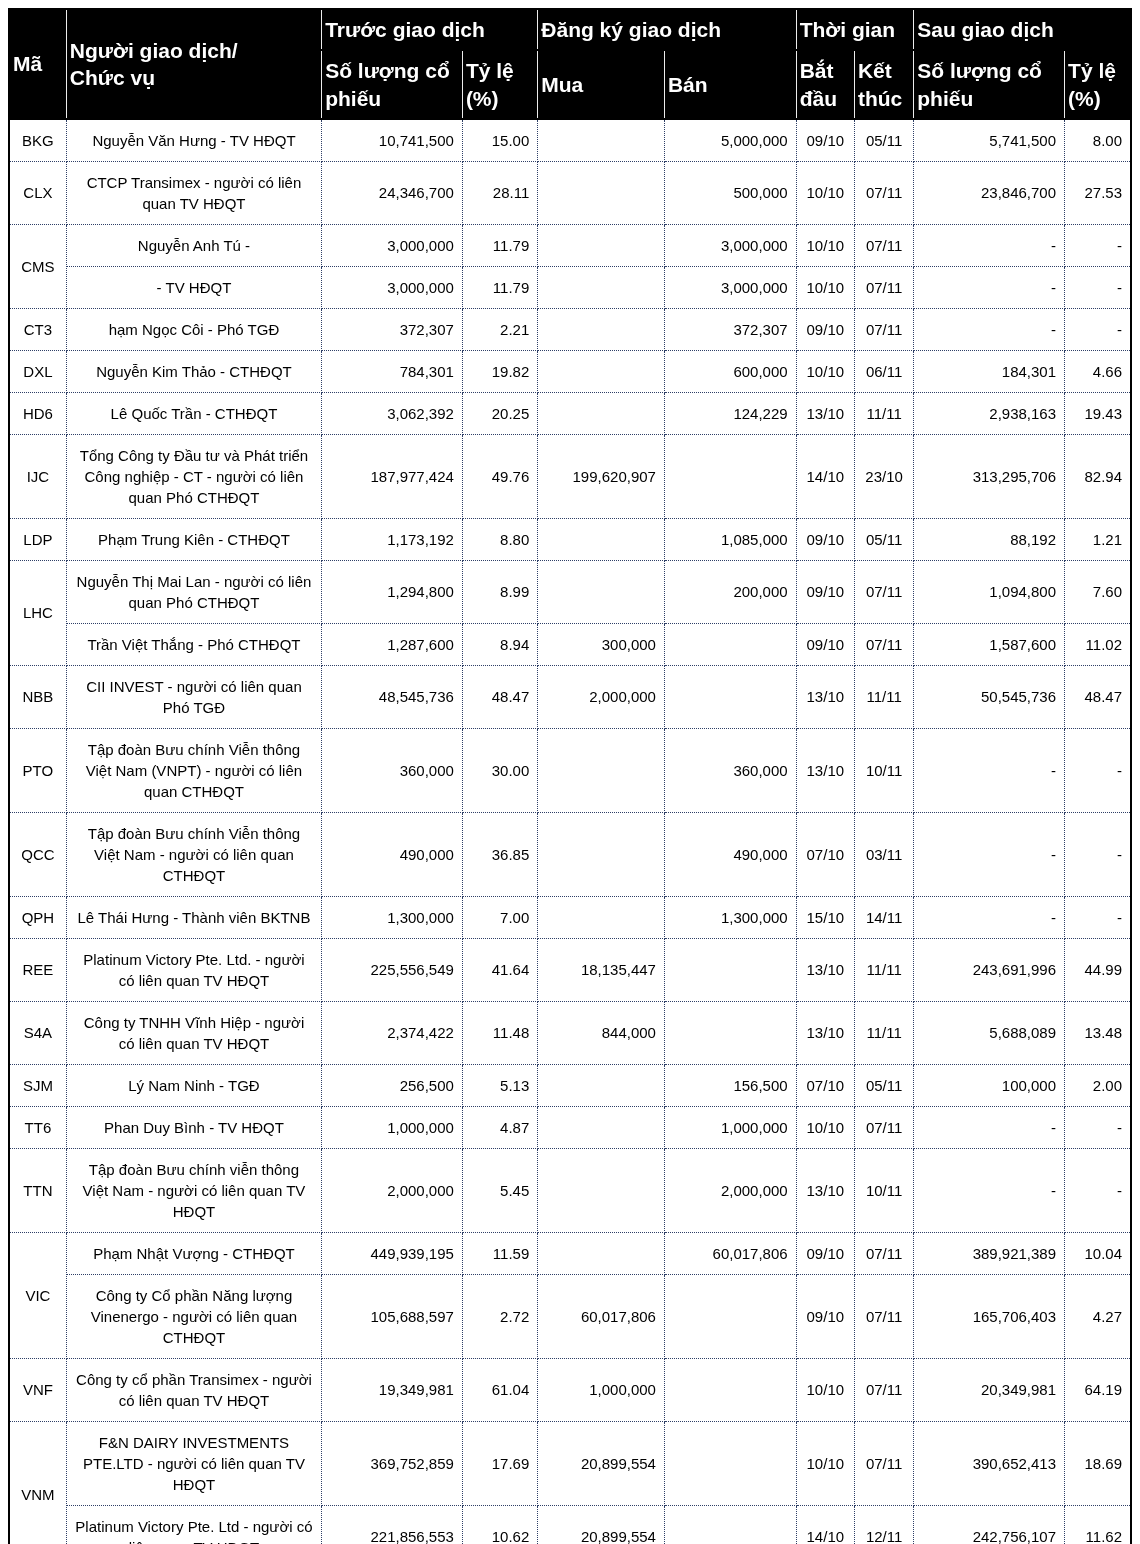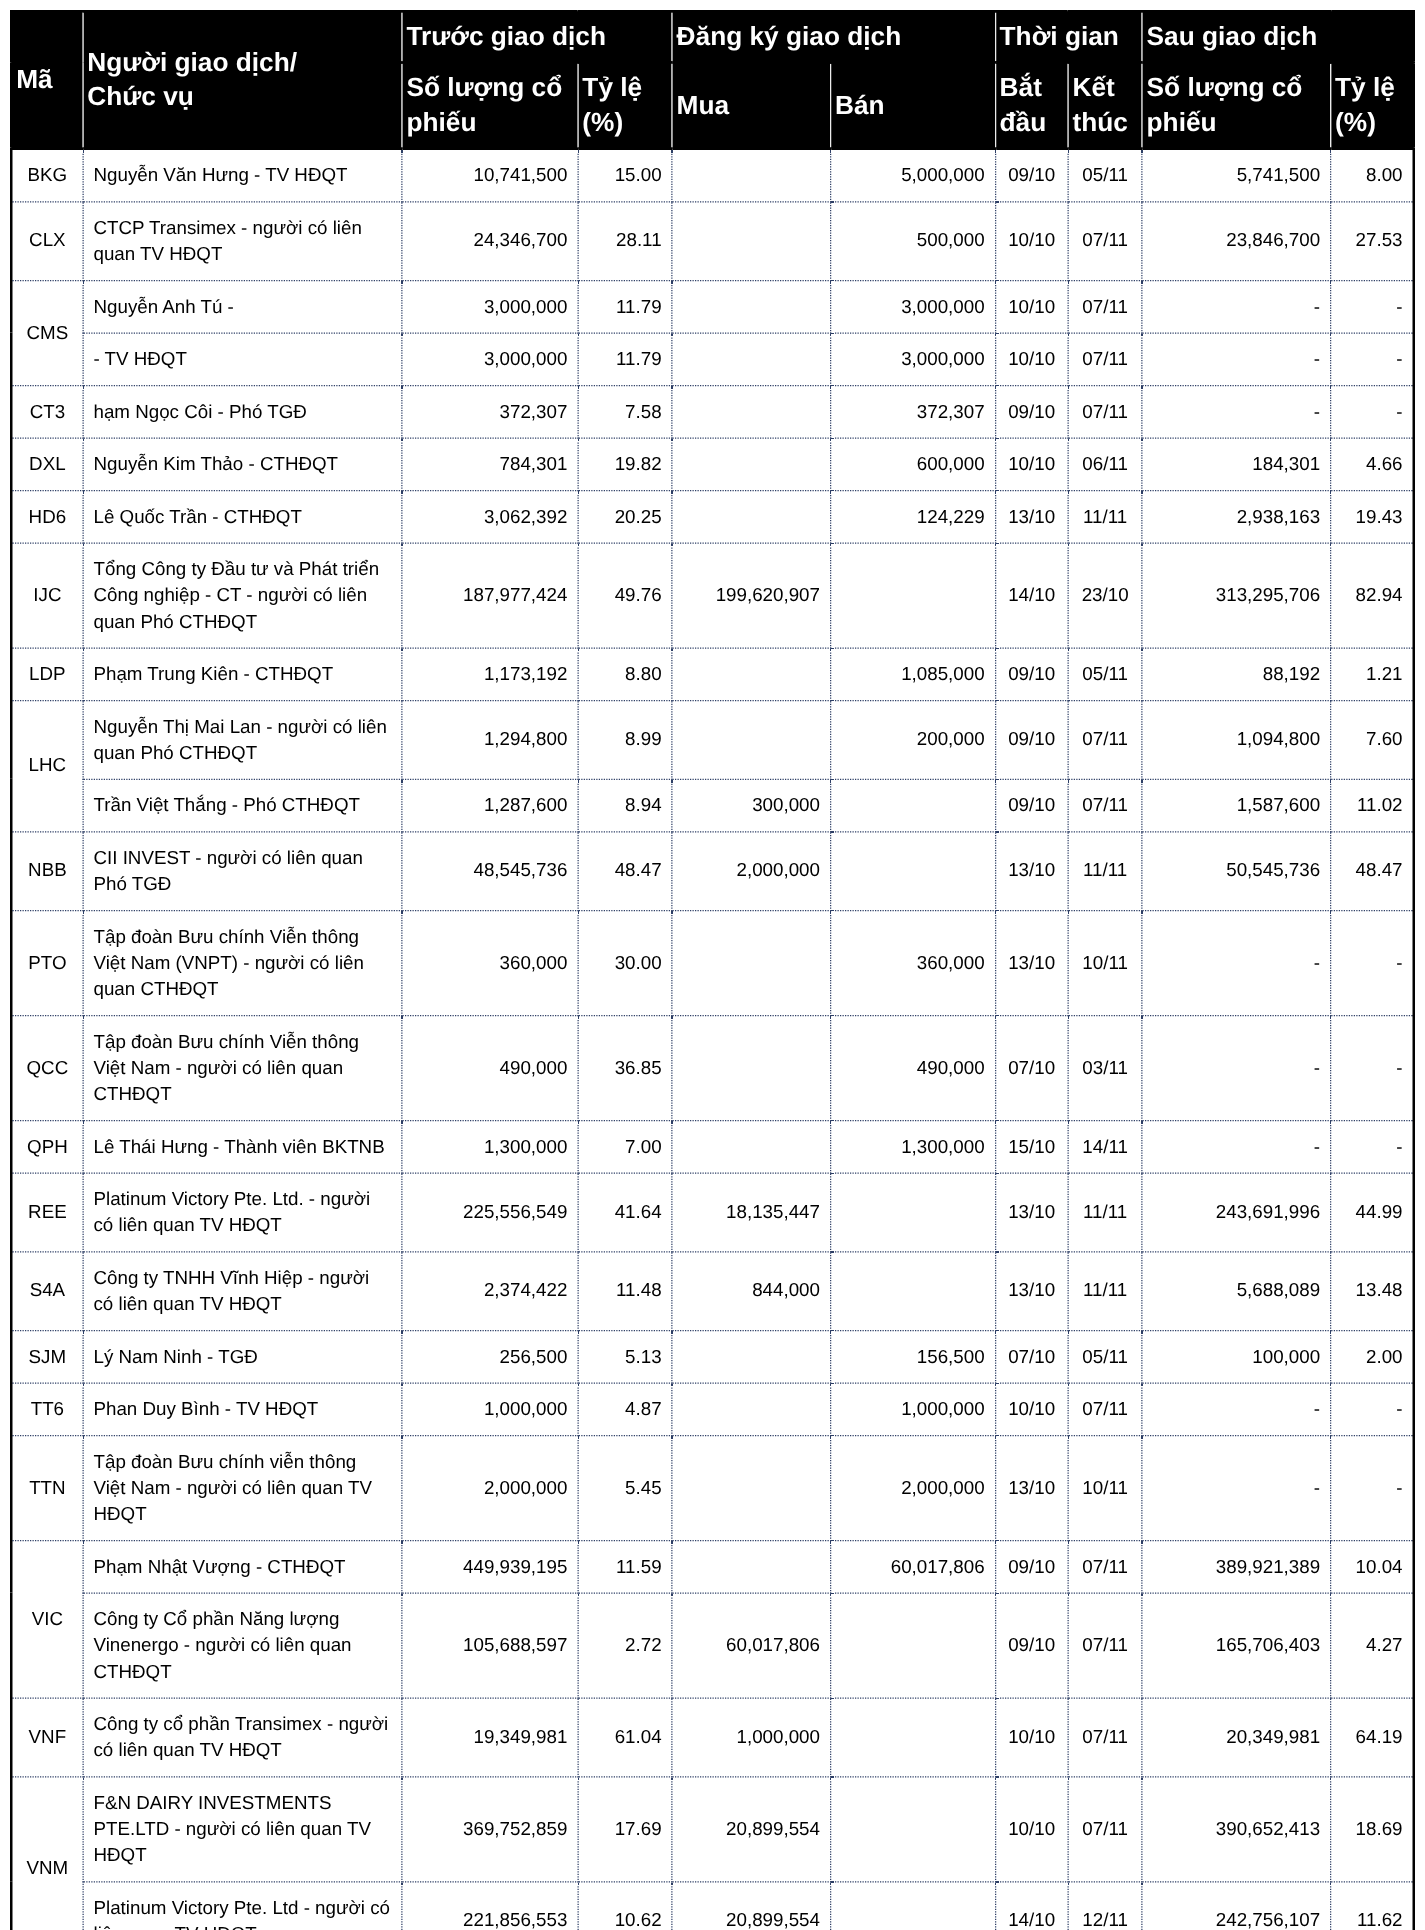--- a/index.html
+++ b/index.html
@@ -25,21 +25,21 @@
     white-space:pre-line;
   }
   table.tx td {
     border:1px dotted #2e3f66;
     background:#fff;
     font-size:15px;
     line-height:1.4;
     padding:10px 8px;
     vertical-align:middle;
   }
-  td.l { text-align:left; padding-left:9px; padding-right:6px; }
+  td.l { text-align:center; padding-left:9px; padding-right:6px; }
   td.r { text-align:right; padding-right:11px; }
   td.c { text-align:center; padding-left:2px; padding-right:2px; }
   td.code { font-size:15px; }
   
   col.c-ma { width:57px; }
   col.c-name { width:254px; }
   col.c-bsh { width:140px; }
   col.c-bpc { width:75px; }
   col.c-buy { width:126px; }
   col.c-sell { width:131px; }
@@ -137,21 +137,21 @@
           <td class="r">3,000,000</td>
           <td class="c">10/10</td>
           <td class="c">07/11</td>
           <td class="r">-</td>
           <td class="r">-</td>
         </tr>
         <tr>
           <td rowspan="1" class="c code">CT3</td>
           <td class="l">hạm Ngọc Côi - Phó TGĐ</td>
           <td class="r">372,307</td>
-          <td class="r">7.58</td>
+          <td class="r">2.21</td>
           <td class="r"></td>
           <td class="r">372,307</td>
           <td class="c">09/10</td>
           <td class="c">07/11</td>
           <td class="r">-</td>
           <td class="r">-</td>
         </tr>
         <tr>
           <td rowspan="1" class="c code">DXL</td>
           <td class="l">Nguyễn Kim Thảo - CTHĐQT</td>

